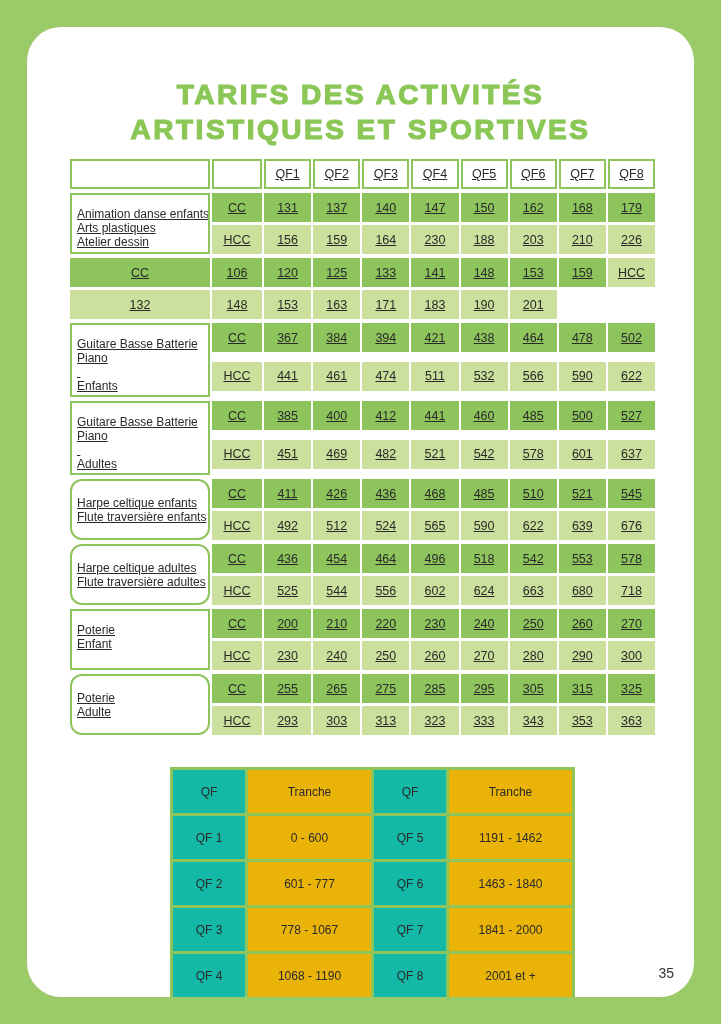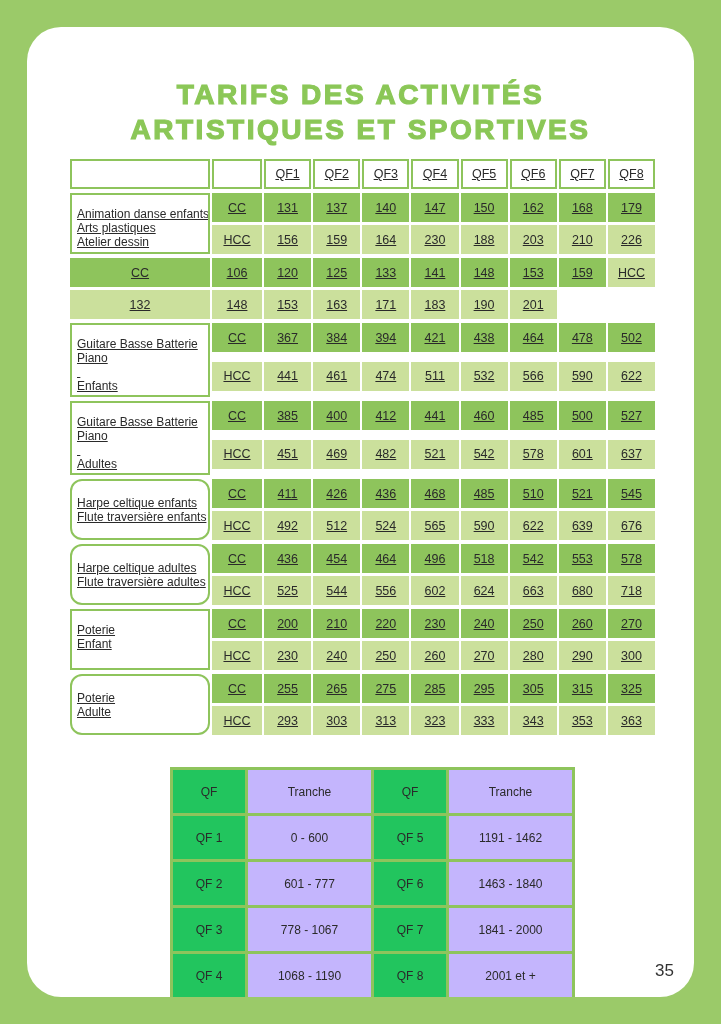--- a/index.html
+++ b/index.html
@@ -53,26 +53,26 @@
   
   .tranche-table{
     border-collapse:collapse;
     margin:32px 0 0 143px;
   }
   .tranche-table td{
     border:3px solid #8ec45c;
     height:43px;text-align:center;vertical-align:middle;
     font-size:12px;padding:0 4px;
   }
-  td.qf-cell{background:#22c55e;width:64px;}
-  td.tranche-cell{background:#c4b5fd;width:115px;}
+  td.qf-cell{background:#14b8a6;width:64px;}
+  td.tranche-cell{background:#eab308;width:115px;}
   
   .page-number{
     position:absolute;right:20px;bottom:16px;
-    font-size:17px;color:#333;
+    font-size:14px;color:#333;
   }
 </style>
 </head>
 <body>
 
 <div class="sheet">
 
   <div class="title">
     <div>TARIFS DES ACTIVITÉS</div>
     <div>ARTISTIQUES ET SPORTIVES</div>

